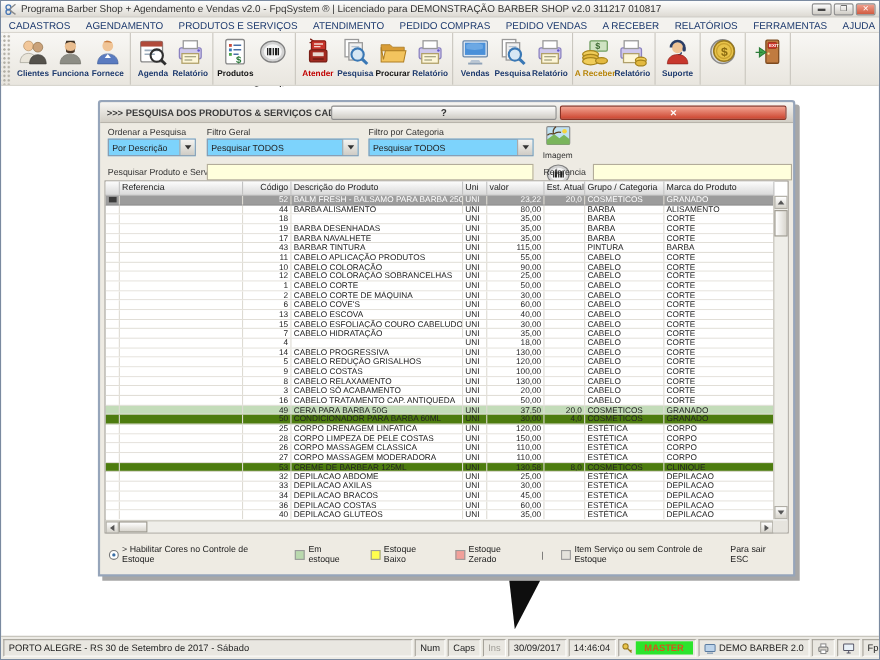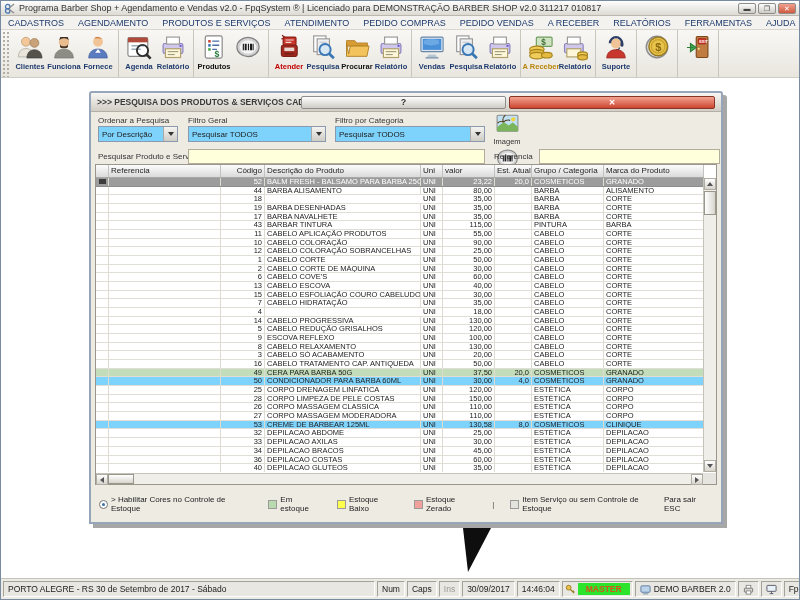--- a/index.html
+++ b/index.html
@@ -47,21 +47,21 @@
 
   
   .tablebox { position:absolute; left:4px; top:71px; width:622px; height:321px; background:#fff; border:1px solid #9a968c; }
   .thead { display:flex; height:13px; background:linear-gradient(#fcfcfc,#dadada); border-bottom:1px solid #a8a8a8; font-size:8px; color:#222; width:608px; }
   .thead span { border-right:1px solid #c2c2c2; padding:1px 2px 0 2px; white-space:nowrap; overflow:hidden; flex:none; }
   .tbody { position:absolute; top:13px; left:0; width:608px; bottom:12px; overflow:hidden; }
   .tr { display:flex; height:8.68px; font-size:7.5px; line-height:7.3px; color:#222; border-bottom:1px solid #e1ded7; background:#fff; }
   .tr span { border-right:1px solid #deDBd3; padding:0 2px; white-space:nowrap; overflow:hidden; flex:none; }
   .tr.selected { background:#9c9c9c; color:#fff; border-bottom-color:#8d8d8d; }
   .tr.green { background:#c3dcb9; }
-  .tr.yellow { background:#7dd3fc; }
+  .tr.yellow { background:#4d7c0f; }
   .tr .g { padding:0; }
   .tr.selected .g i { display:block; width:7px; height:5px; background:#3c3c3c; margin:1px auto 0; }
   .ar { text-align:right; }
   .vscroll { position:absolute; top:13px; right:0; bottom:12px; width:13px; background:#efeee9; border-left:1px solid #c5c2ba; }
   .hscroll { position:absolute; bottom:0; left:0; right:13px; height:11px; background:#efeee9; border-top:1px solid #c5c2ba; display:flex; }
   .sbtn { width:12px; height:11px; background:linear-gradient(#fff,#d6d3cb); border:1px solid #b0ada5; display:flex; align-items:center; justify-content:center; flex:none; }
   .vscroll .sbtn { width:12px; height:12px; }
   .t-up { width:0;height:0;border-left:3px solid transparent;border-right:3px solid transparent;border-bottom:4px solid #555; }
   .t-dn { width:0;height:0;border-left:3px solid transparent;border-right:3px solid transparent;border-top:4px solid #555; }
   .t-lf { width:0;height:0;border-top:3px solid transparent;border-bottom:3px solid transparent;border-right:4px solid #555; }
@@ -652,21 +652,21 @@
             <span style="width: 22px;">UNI</span>
             <span class="ar" style="width: 52px;">120,00</span>
             <span class="ar" style="width: 37px;"></span>
             <span style="width: 72px;">CABELO</span>
             <span style="width: 100px;">CORTE</span>
           </div>
           <div class="tr">
             <span class="g" style="width: 13px;"></span>
             <span style="width: 112px;"></span>
             <span class="ar" style="width: 44px;">9</span>
-            <span style="width: 156px;">ESCOVA REFLEXO</span>
+            <span style="width: 156px;">CABELO COSTAS</span>
             <span style="width: 22px;">UNI</span>
             <span class="ar" style="width: 52px;">100,00</span>
             <span class="ar" style="width: 37px;"></span>
             <span style="width: 72px;">CABELO</span>
             <span style="width: 100px;">CORTE</span>
           </div>
           <div class="tr">
             <span class="g" style="width: 13px;"></span>
             <span style="width: 112px;"></span>
             <span class="ar" style="width: 44px;">8</span>

